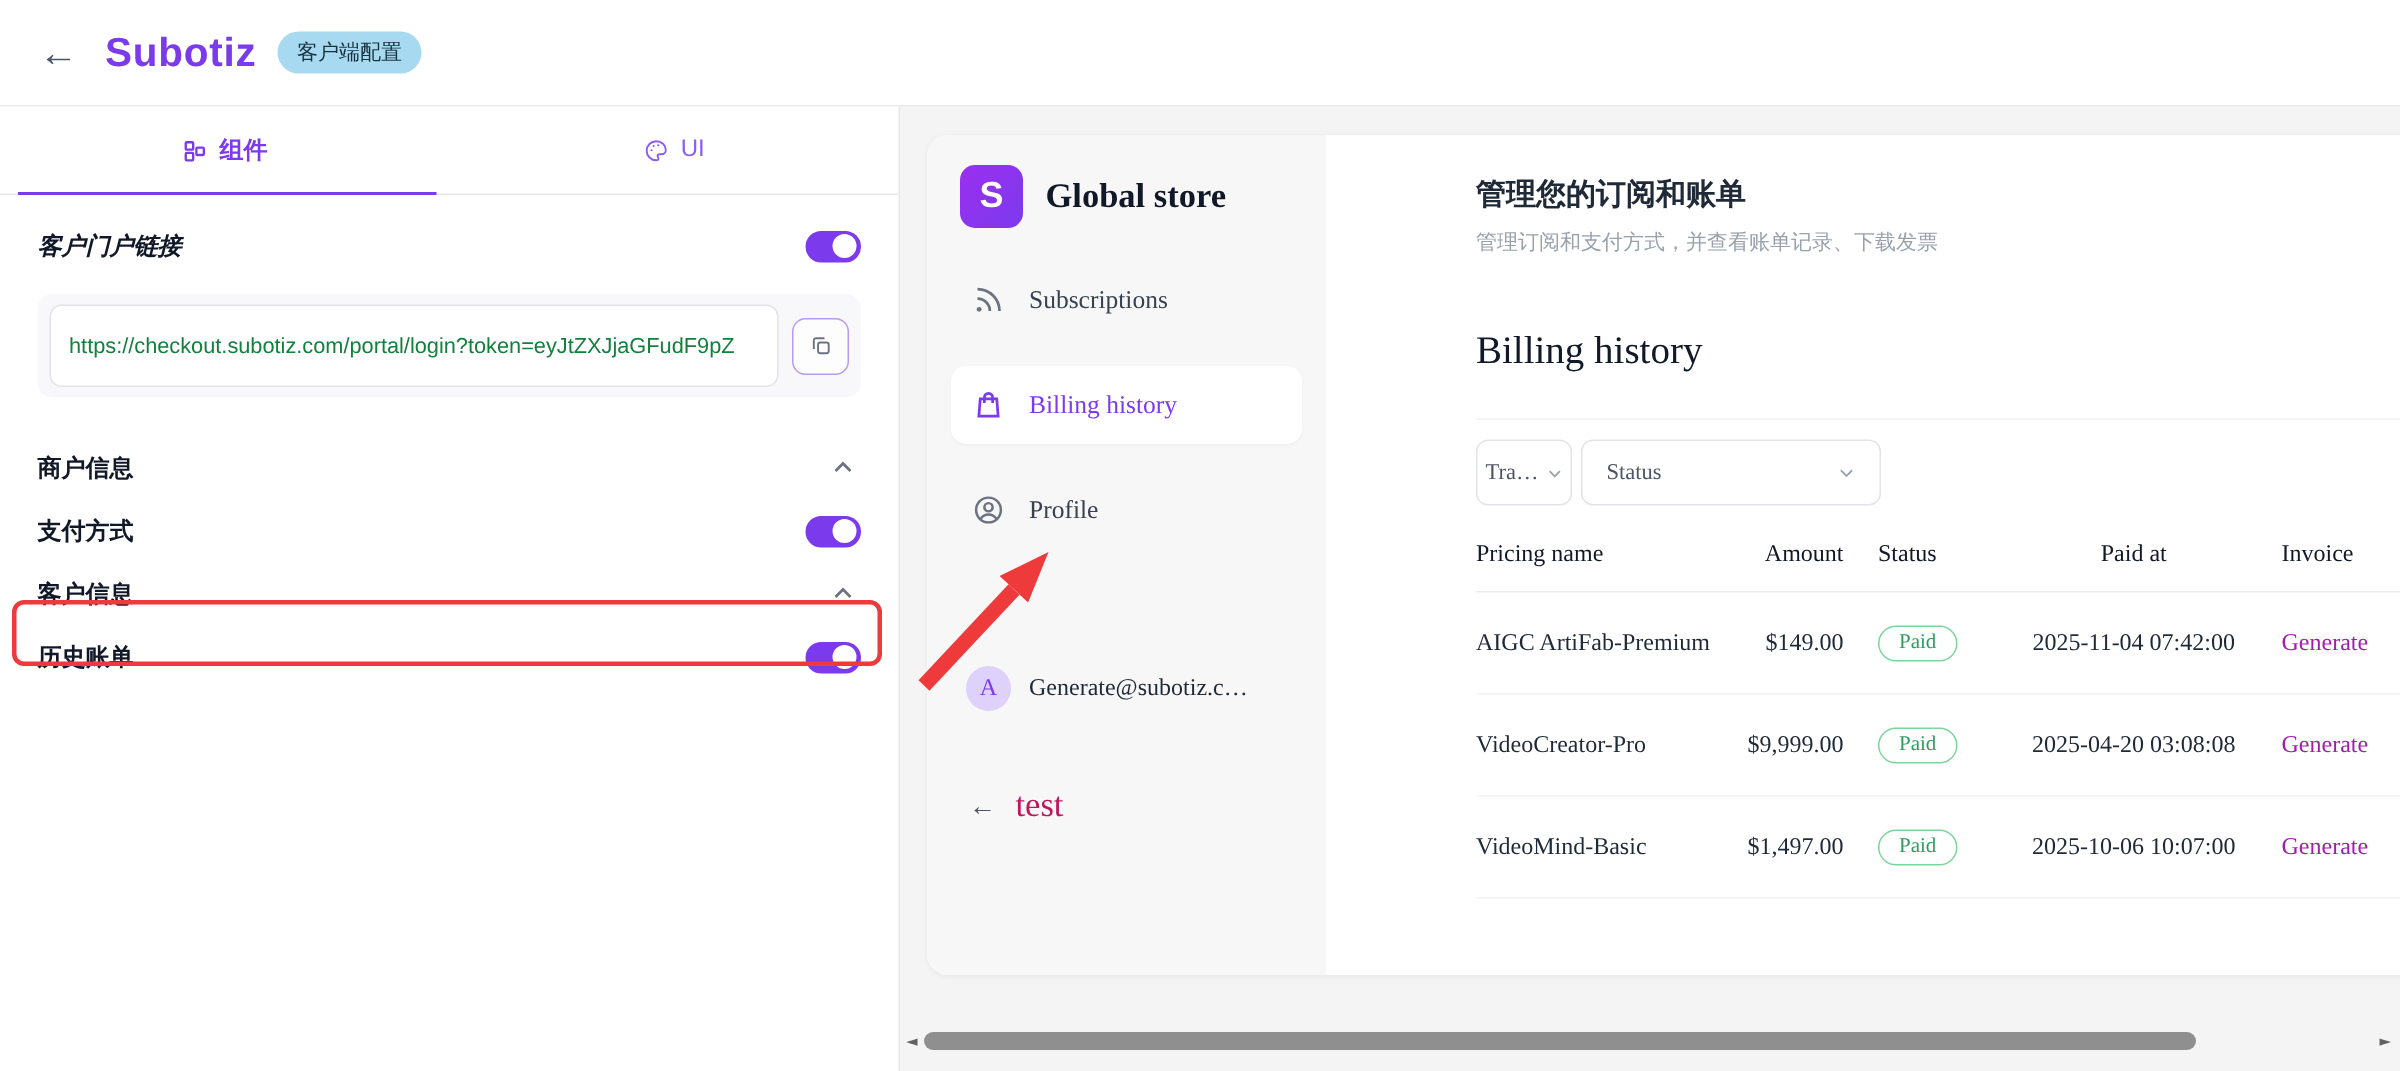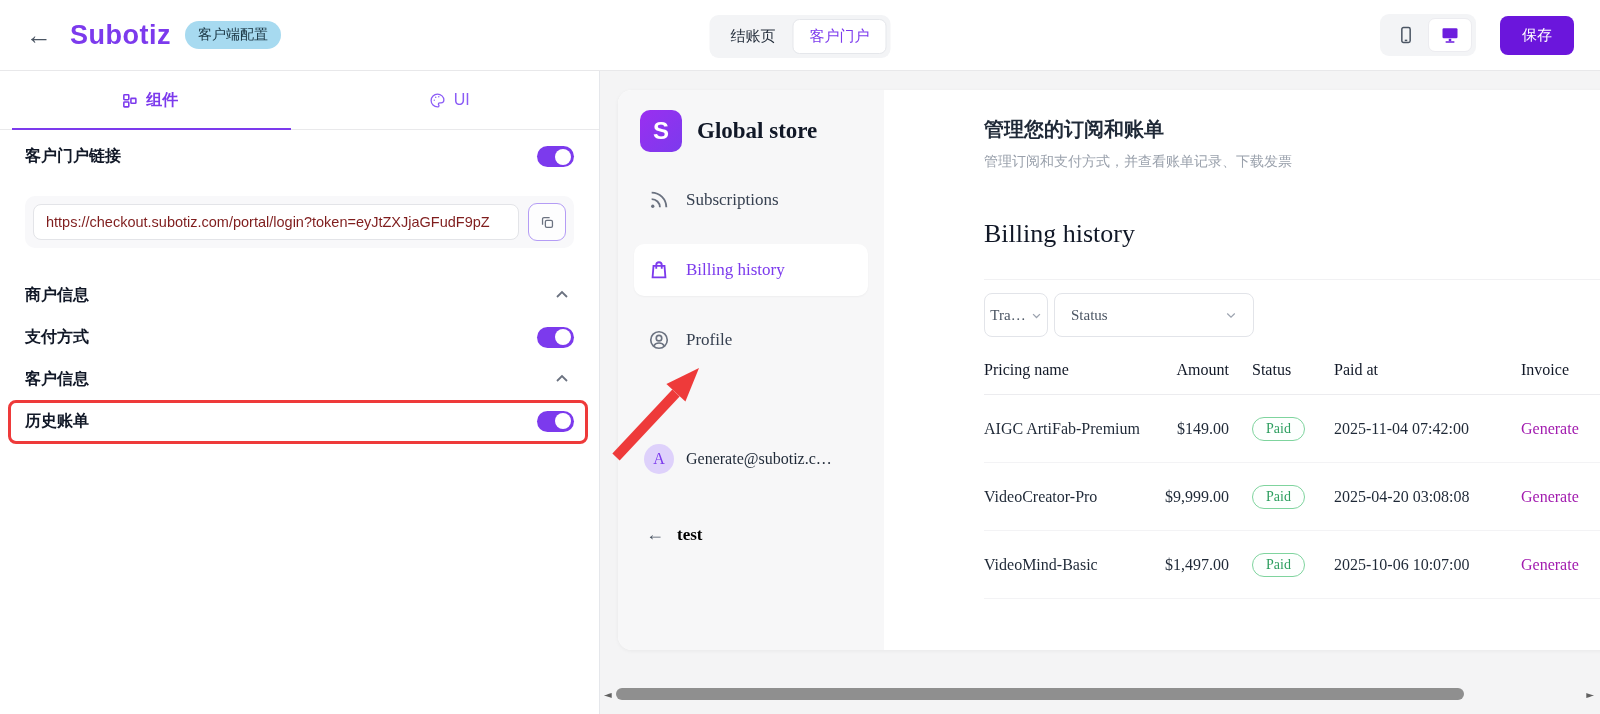--- a/index.html
+++ b/index.html
@@ -24,27 +24,27 @@
   
   .main { display:flex; height:643px; }
 
   
   .config { width:600px; border-right:1px solid #e5e7eb; position:relative; background:#fff; flex:none; }
   .cfg-tabs { height:59px; display:flex; border-bottom:1px solid #e9e9eb; position:relative; }
   .cfg-tab { flex:1; display:flex; align-items:center; justify-content:center; gap:8px; font-size:16px; color:#8b5cf6; cursor:pointer; background:none; border:none; font-family:inherit; }
   .cfg-tab.active { color:#7c3aed; font-weight:bold; }
   .cfg-underline { position:absolute; left:12px; bottom:-1px; width:279px; height:2px; background:#7c3aed; }
   .cfg-body { padding:0 25px; }
-  .cfg-row { display:flex; align-items:flex-start; justify-content:space-between; }
+  .cfg-row { display:flex; align-items:center; justify-content:space-between;font-style:italic; }
   .row-portal { margin-top:16px; height:36px; }
   .cfg-label { font-size:16px; font-weight:bold; color:#111827; }
   .toggle { width:37px; height:21px; border-radius:11px; background:#7c3aed; position:relative; cursor:pointer; flex:none; }
   .toggle .knob { position:absolute; top:2.5px; right:3px; width:16px; height:16px; border-radius:50%; background:#fff; }
   .url-box { margin-top:14px; background:#f8f8fa; border-radius:10px; padding:7px 8px; display:flex; gap:9px; align-items:center; }
-  .url-input { flex:1; height:36px; background:#fff; border:1px solid #e3e4e8; border-radius:8px; padding:0 12px; font-size:14.5px; color:#7f1d1d; font-family:inherit; }
+  .url-input { flex:1; height:55px; background:#fff; border:1px solid #e3e4e8; border-radius:8px; padding:0 12px; font-size:14.5px; color:#15803d; font-family:inherit; }
   .copy-btn { width:38px; height:38px; background:#fdfdfe; border:1px solid #b49cf5; border-radius:9px; display:flex; align-items:center; justify-content:center; color:#6b7280; cursor:pointer; flex:none; }
   .sections { margin-top:26px; }
   .section-row { height:42px; display:flex; align-items:center; justify-content:space-between; }
   .chev-btn { background:none; border:none; color:#6b7280; cursor:pointer; padding:4px; }
   .red-box { position:absolute; left:8px; top:329px; width:580px; height:44px; border:3px solid #ee3a3a; border-radius:8px; pointer-events:none; z-index:30; }
 
   
   .preview { flex:1; background:#f4f4f5; position:relative; overflow:hidden; }
   .card { position:absolute; left:18px; top:19px; right:-30px; height:560px; display:flex; border-radius:14px 0 0 14px; background:#fff; box-shadow:0 1px 4px rgba(0,0,0,.05); overflow:hidden; font-family:"Liberation Serif","DejaVu Serif",serif; }
   .pv-side { width:266px; flex:none; background:#f7f7f8; padding:20px 16px 18px; display:flex; flex-direction:column; }
@@ -54,21 +54,21 @@
   .pv-nav { margin-top:22px; display:flex; flex-direction:column; gap:18px; }
   .pv-item { height:52px; display:flex; align-items:center; gap:16px; padding:0 14px; border-radius:10px; font-size:17px; color:#374151; cursor:pointer; background:transparent; border:none; font-family:inherit; text-align:left; }
   .pv-item .nav-ic { color:#6b7280; }
   .pv-item.active { background:#fff; color:#7c3aed; box-shadow:0 1px 2px rgba(0,0,0,.04); }
   .pv-item.active .nav-ic { color:#7c3aed; }
   .account-row { margin-top:78px; display:flex; align-items:center; gap:12px; padding:0 10px; cursor:pointer; }
   .avatar { width:30px; height:30px; border-radius:50%; background:#ded1fb; color:#7c3aed; display:flex; align-items:center; justify-content:center; font-size:16px; flex:none; }
   .account-email { font-size:16px; color:#1f2937; white-space:nowrap; }
   .back-row { margin-top:50px; display:flex; align-items:center; gap:13px; padding:0 12px; cursor:pointer; }
   .back-arrow2 { font-size:18px; color:#4b5563; }
-  .back-label { font-size:17px; font-weight:bold; color:#000000; }
+  .back-label { font-size:23px; font-weight:normal; color:#be185d; }
 
   .pv-content { flex:1; background:#fff; padding:26px 0 0 100px; min-width:0; }
   .pv-title { font-family:"Liberation Sans",sans-serif; font-size:20px; font-weight:bold; color:#1f2937; }
   .pv-sub { font-family:"Liberation Sans",sans-serif; margin-top:10px; font-size:14px; color:#9aa1ac; }
   .bh-title { margin-top:48px; font-size:26px; color:#111827; font-weight:normal; }
   .filter-bar { margin-top:30px; border-top:1px solid #f1f1f3; padding-top:13px; display:flex; align-items:center; }
   .select-box { height:44px; border:1px solid #e2e4e9; border-radius:8px; display:flex; align-items:center; background:#fff; cursor:pointer; color:#4b5563; font-size:15px; }
   .sel-tra { width:64px; justify-content:center; gap:5px; }
   .search-box { margin-left:26px; width:340px; height:44px; border:1px solid #e2e4e9; border-radius:8px; display:flex; align-items:center; gap:9px; padding:0 14px; color:#6b7280; }
   .search-box input { border:none; outline:none; flex:1; font-size:15px; font-family:"Liberation Serif","DejaVu Serif",serif; color:#374151; background:transparent; }
@@ -76,21 +76,21 @@
   .chev-dn { color:#9ca3af; }
 
   .pv-table { margin-top:24px; width:100%; }
   .t-row { display:flex; align-items:center; }
   .t-head { padding-bottom:15px; border-bottom:1px solid #ececef; font-size:16px; color:#111827; }
   .t-body-row { height:68px; border-bottom:1px solid #f3f3f5; font-size:16px; color:#1f2937; }
   .c1 { width:170px; flex:none; }
   .c2 { width:75px; flex:none; text-align:right; }
   .c3 { width:95px; flex:none; padding-left:23px; }
   .c4 { width:187px; flex:none; padding-left:0; }
-  .c4 span, .c4 { text-align:left; }
+  .c4 span, .c4 { text-align:center; }
   .t-row .c4 { padding-left:10px; }
   .c5 { flex:1; padding-left:10px; }
   .t-head .c4 { padding-left:10px; }
   .paid-pill { display:inline-block; border:1.5px solid #7fd49e; color:#2d9e5f; border-radius:999px; padding:3px 13px; font-size:14px; background:#fdfffe; }
   .gen-link { color:#a21caf; cursor:pointer; }
 
   
   .hscroll { position:absolute; left:0; right:0; bottom:12px; height:14px; }
   .hs-arrow { position:absolute; top:1px; font-size:10px; color:#616161; cursor:pointer; font-family:"DejaVu Sans",sans-serif; }
   .hs-left { left:4px; }
@@ -101,47 +101,21 @@
   .anno-arrow { position:absolute; left:596px; top:352px; z-index:40; pointer-events:none; }
 </style>
 </head>
 <body>
 
 <div class="header">
   <button class="back-btn">←</button>
   <div class="logo">Subotiz</div>
   <div class="badge">客户端配置</div>
 
-  <div class="seg-group">
-    <button class="seg-tab">结账页</button>
-    <button class="seg-tab active">客户门户</button>
-  </div>
-
-  <div class="header-right">
-    <div class="device-group">
-      <button class="device-seg">
-        <span>
-          <svg width="20" height="20" viewBox="0 0 24 24" fill="none" stroke="currentColor" stroke-width="1.8">
-              <rect x="7" y="3" width="10" height="18" rx="2"></rect>
-              <path d="M10.5 18.5h3"></path>
-            </svg>
-        </span>
-      </button>
-      <button class="device-seg active">
-        <span>
-          <svg width="20" height="20" viewBox="0 0 24 24" fill="currentColor">
-              <rect x="3" y="4" width="18" height="12" rx="1.5"></rect>
-              <rect x="10.5" y="16.5" width="3" height="3"></rect>
-              <rect x="6.5" y="19.5" width="11" height="1.8" rx="0.9"></rect>
-            </svg>
-        </span>
-      </button>
-    </div>
-    <button class="save-btn">保存</button>
-  </div>
+
 </div>
 
 <div class="main">
 
   <div class="config">
     <div class="cfg-tabs">
       <button class="cfg-tab active">
         <span>
           <svg width="17" height="17" viewBox="0 0 24 24" fill="none" stroke="currentColor" stroke-width="2.2">
               <rect x="4" y="4" width="7" height="7" rx="1"></rect>

